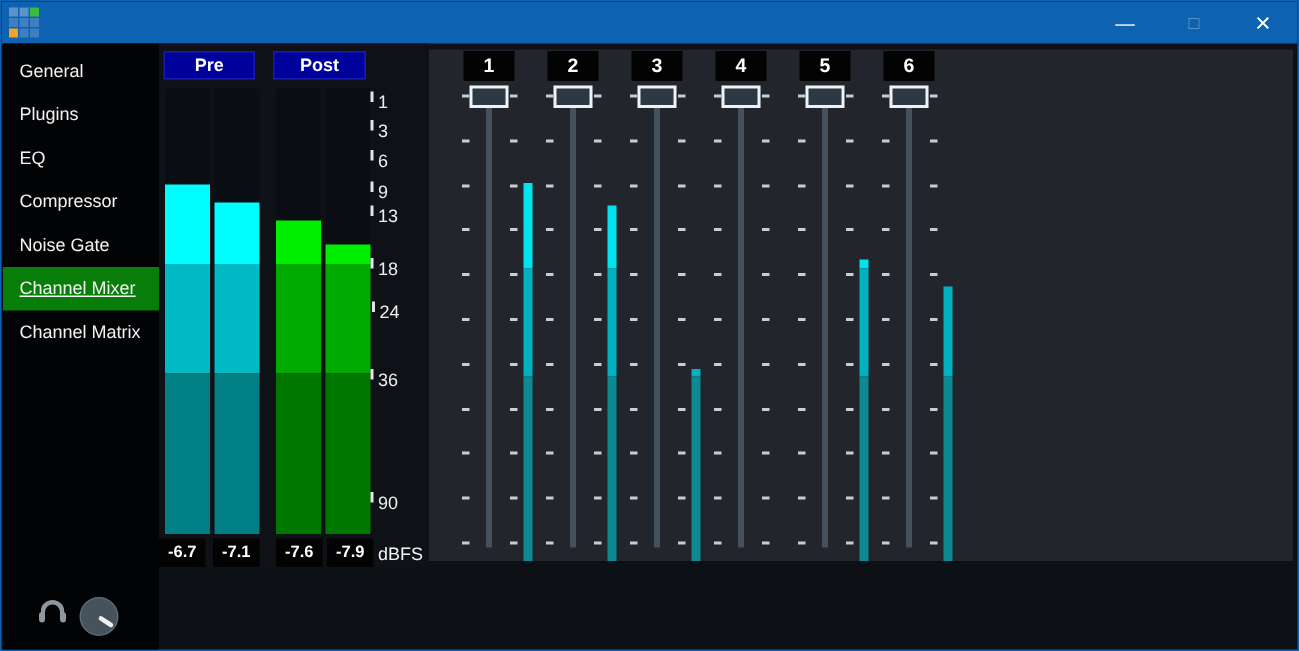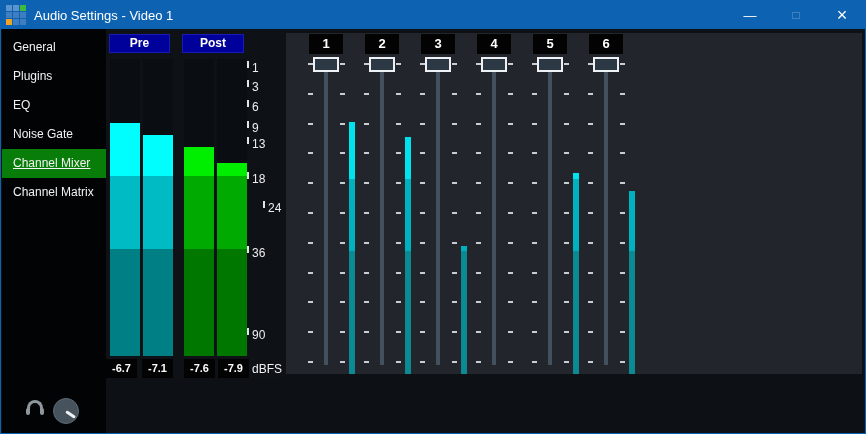--- a/index.html
+++ b/index.html
@@ -62,32 +62,32 @@
       <span></span>
         <span></span>
         <span></span>
         <span></span>
         <span></span>
         <span></span>
         <span></span>
         <span></span>
         <span></span>
     </div>
-    <div class="title">Audio Settings - Video 1</div>
     <div class="winbtns">
       <div class="wbtn">—</div>
       <div class="wbtn max">□</div>
       <div class="wbtn cls">×</div>
     </div>
   </div>
 
   <div class="sidebar" id="sidebar">
       <div class="side-item">General</div>
       <div class="side-item">Plugins</div>
       <div class="side-item">EQ</div>
+      <div class="side-item">Compressor</div>
       <div class="side-item">Noise Gate</div>
       <div class="side-item sel" style="background: rgb(9, 125, 9); text-decoration: underline;">Channel Mixer</div>
       <div class="side-item">Channel Matrix</div>
     </div>
   <div class="meter-zone"></div>
   <div class="fader-panel"></div>
 
   <div class="hp">
     <span class="band"></span>
       <span class="cup l"></span>
@@ -136,21 +136,21 @@
       <span class="lab">9</span>
     </div>
     <div class="scale-item" style="left: 246px; top: 136px;">
       <span class="tick"></span>
       <span class="lab">13</span>
     </div>
     <div class="scale-item" style="left: 246px; top: 171px;">
       <span class="tick"></span>
       <span class="lab">18</span>
     </div>
-    <div class="scale-item" style="left: 234px; top: 200px; padding-left: 28px;">
+    <div class="scale-item" style="left: 247px; top: 200px;">
       <span class="tick"></span>
       <span class="lab">24</span>
     </div>
     <div class="scale-item" style="left: 246px; top: 245px;">
       <span class="tick"></span>
       <span class="lab">36</span>
     </div>
     <div class="scale-item" style="left: 246px; top: 327px;">
       <span class="tick"></span>
       <span class="lab">90</span>

